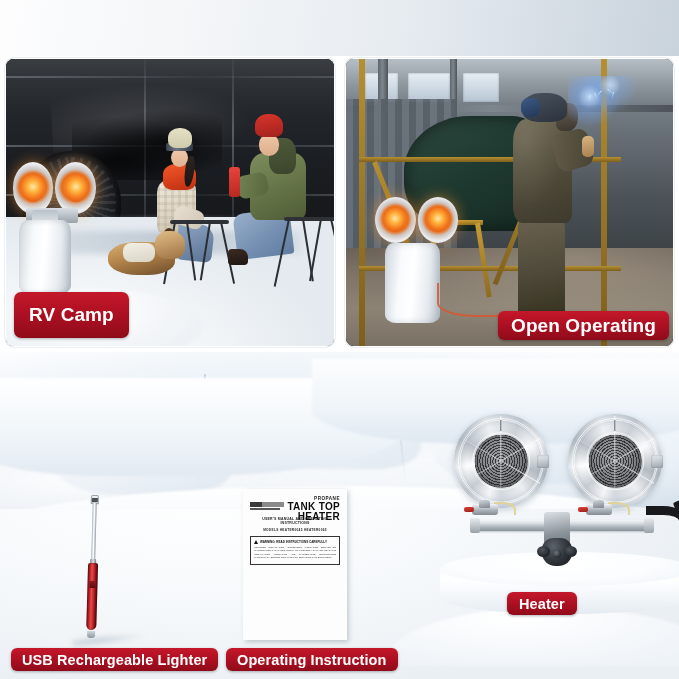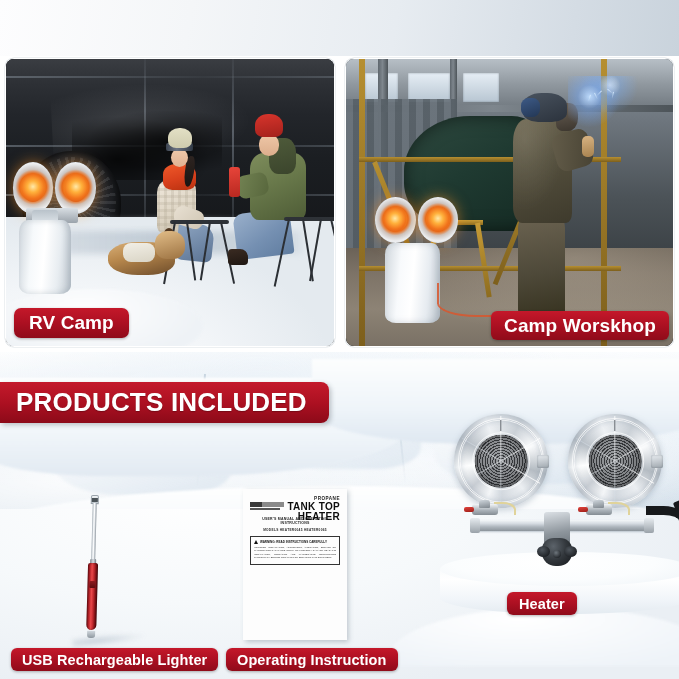--- a/index.html
+++ b/index.html
@@ -284,21 +284,21 @@
   .badge{
     position:absolute;
     background:linear-gradient(180deg,#c4182a 0%,#ad1022 48%,#8f0b1a 100%);
     color:#ffffff;
     font-weight:bold;
     display:flex; align-items:center; justify-content:center;
     box-shadow:0 1px 3px rgba(0,0,0,.3);
     letter-spacing:.1px;
   }
   .badge-rv{
-    left:8px; bottom:8px; height:30px; padding:9px 15px;
+    left:8px; bottom:8px; height:46px; padding:9px 15px;
     border-radius:7px; font-size:19px;
   }
   .badge-ws{
     right:4px; bottom:6px; height:29px; padding:0 13px;
     border-radius:6px; font-size:19px;
   }
 
   
   .p2-bg{
     position:absolute; inset:0;
@@ -905,43 +905,40 @@
         <div class="p1-dish l">
           <div class="p1-dishcore"></div>
         </div>
         <div class="p1-dish r">
           <div class="p1-dishcore"></div>
         </div>
       </div>
       <div class="p2-tankp"></div>
       <div class="p2-hose"></div>
 
-      <div class="badge badge-ws">Camp Worskhop</div>
+      <div class="badge badge-ws">Open Operating</div>
     </div>
   </div>
 
   <div class="bottom">
     <div class="ice-sky"></div>
     <div class="ice-wall">
       <div class="ice-block" style="left:8%;top:34%;width:26%;height:44%"></div>
       <div class="ice-block" style="left:40%;top:24%;width:22%;height:40%"></div>
       <div class="ice-block" style="left:64%;top:30%;width:26%;height:42%"></div>
       <div class="ice-crack" style="left:30%;top:12%;height:62%;transform:rotate(4deg)"></div>
       <div class="ice-crack" style="left:58%;top:18%;height:54%;transform:rotate(-6deg)"></div>
       <div class="ice-crack" style="left:78%;top:10%;height:58%;transform:rotate(3deg)"></div>
     </div>
     <div class="ice-ridge"></div>
     <div class="ice-ridge2"></div>
     <div class="snow-lip"></div>
     <div class="snow-floor"></div>
     <div class="snow-drift"></div>
 
-    <div class="banner-pi">
-      <span>PRODUCTS INCLUDED</span>
-    </div>
   </div>
 
   <div class="lt-shadow"></div>
   <div class="lighter">
     <div class="lt-tip"></div>
     <div class="lt-tip-slot"></div>
     <div class="lt-neck"></div>
     <div class="lt-collar"></div>
     <div class="lt-body"></div>
     <div class="lt-btn"></div>

